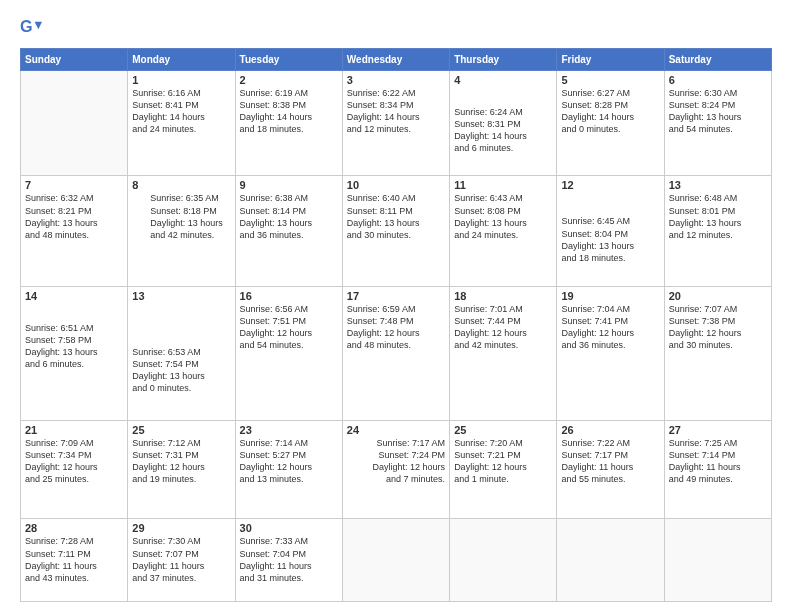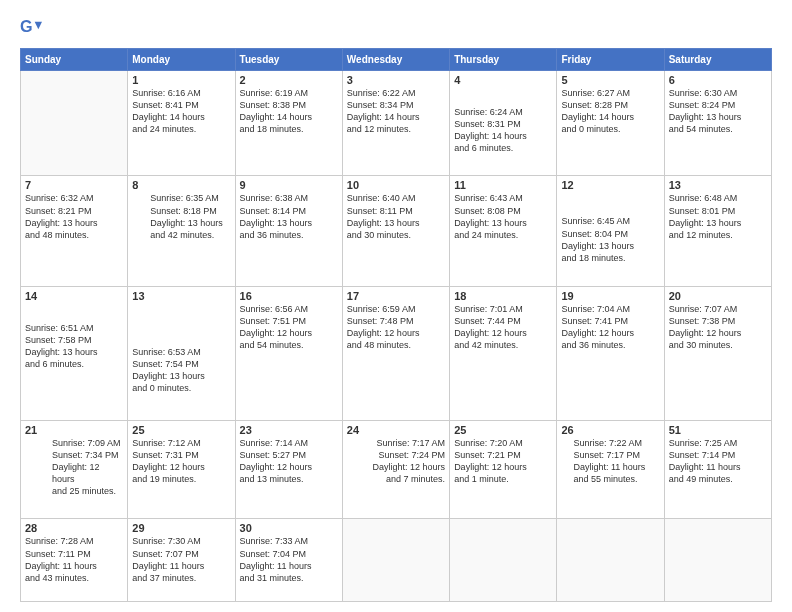--- a/index.html
+++ b/index.html
@@ -278,21 +278,21 @@
             <div class="day-num">20</div>
             <div class="day-info" style="white-space: pre-line;">Sunrise: 7:07 AM
 Sunset: 7:38 PM
 Daylight: 12 hours
 and 30 minutes.</div>
           </td>
         </tr>
         <tr>
           <td>
             <div class="day-num">21</div>
-            <div class="day-info" style="white-space: pre-line; margin-left: 27px;">Sunrise: 7:09 AM
+            <div class="day-info" style="white-space: pre-line;">Sunrise: 7:09 AM
 Sunset: 7:34 PM
 Daylight: 12 hours
 and 25 minutes.</div>
           </td>
           <td>
             <div class="day-num">25</div>
             <div class="day-info" style="white-space: pre-line;">Sunrise: 7:12 AM
 Sunset: 7:31 PM
 Daylight: 12 hours
 and 19 minutes.</div>
@@ -313,27 +313,27 @@
           </td>
           <td>
             <div class="day-num">25</div>
             <div class="day-info" style="white-space: pre-line;">Sunrise: 7:20 AM
 Sunset: 7:21 PM
 Daylight: 12 hours
 and 1 minute.</div>
           </td>
           <td>
             <div class="day-num">26</div>
-            <div class="day-info" style="white-space: pre-line; margin-left: 12px;">Sunrise: 7:22 AM
+            <div class="day-info" style="white-space: pre-line;">Sunrise: 7:22 AM
 Sunset: 7:17 PM
 Daylight: 11 hours
 and 55 minutes.</div>
           </td>
           <td>
-            <div class="day-num">51</div>
+            <div class="day-num">27</div>
             <div class="day-info" style="white-space: pre-line;">Sunrise: 7:25 AM
 Sunset: 7:14 PM
 Daylight: 11 hours
 and 49 minutes.</div>
           </td>
         </tr>
         <tr class="last-row">
           <td>
             <div class="day-num">28</div>
             <div class="day-info" style="white-space: pre-line;">Sunrise: 7:28 AM

